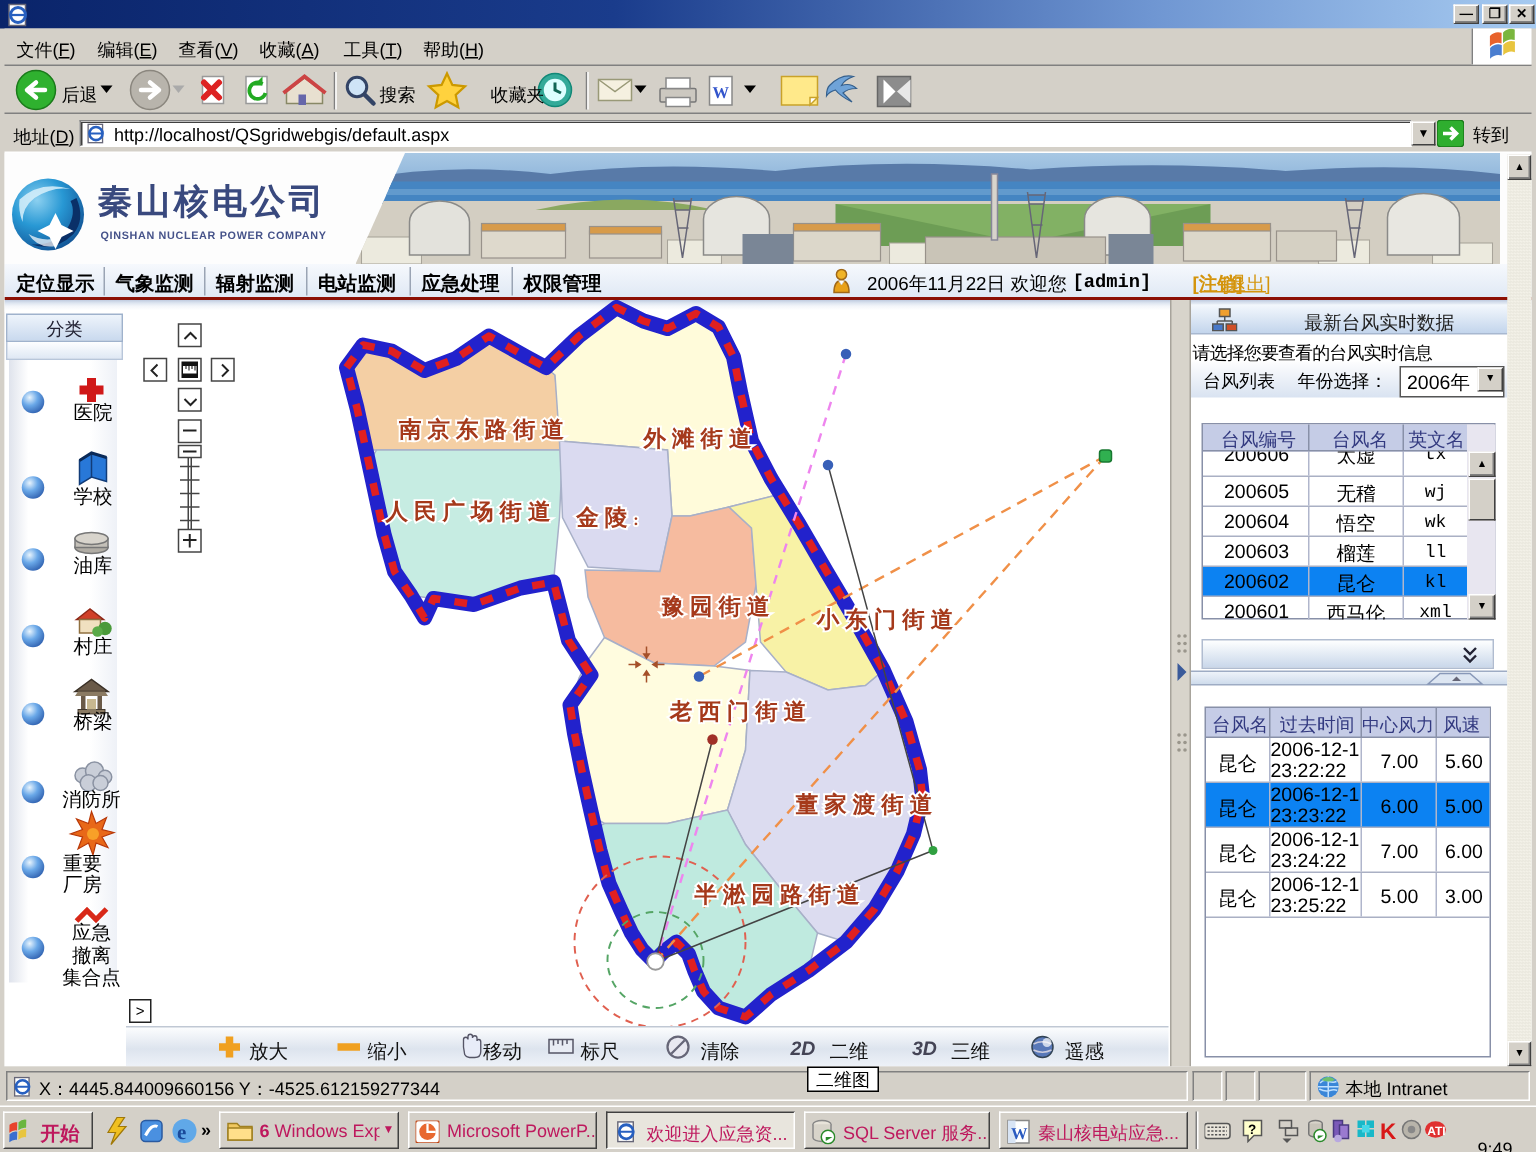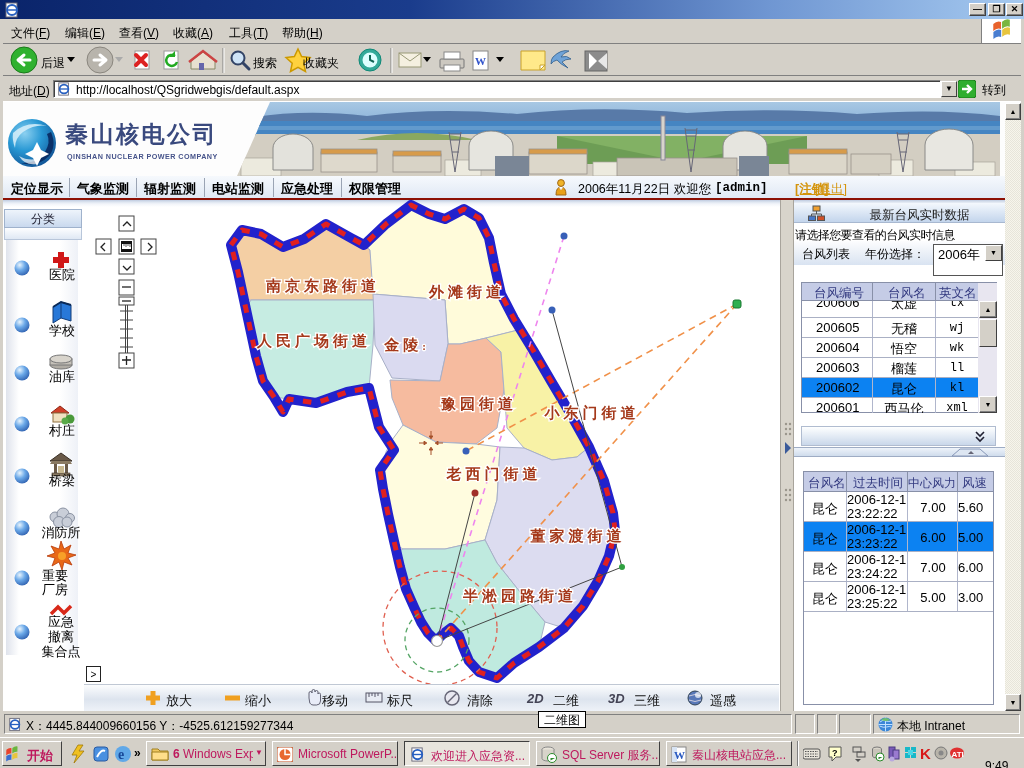--- a/index.html
+++ b/index.html
@@ -54,21 +54,21 @@
 .t1r{position:absolute;left:0;width:176px;height:20px;border-bottom:1px solid #aab0c4;background-image:linear-gradient(#b0b6cc,#b0b6cc),linear-gradient(#b0b6cc,#b0b6cc);background-size:1px 100%,1px 100%;background-position:70px 0,133px 0;background-repeat:no-repeat}
 .t1r .c1{position:absolute;left:14px;top:2px}
 .t1r .c2{position:absolute;left:71px;top:2px;width:62px;text-align:center}
 .t1r .c3{position:absolute;left:134px;top:3px;width:42px;text-align:center;font-family:"Liberation Mono",monospace;font-size:12px}
 .t1r .c1,.t1r .c2{font-size:13px}
 .t1r.sel{background-color:#0c82f2}
 .t2r{position:absolute;left:0;width:189px;height:30px;border-bottom:1px solid #aab0c4;font-size:13px;background-image:linear-gradient(#b0b6cc,#b0b6cc),linear-gradient(#b0b6cc,#b0b6cc),linear-gradient(#b0b6cc,#b0b6cc);background-size:1px 100%,1px 100%,1px 100%;background-position:42px 0,103px 0,153px 0;background-repeat:no-repeat}
 .t2r .d1{position:absolute;left:8px;top:8px}
 .t2r .d2{position:absolute;left:43px;top:1px;width:61px;line-height:14px}
 .t2r .d3{position:absolute;left:104px;top:8px;width:50px;text-align:center}
-.t2r .d4{position:absolute;left:154px;top:8px;width:36px;}
+.t2r .d4{position:absolute;left:154px;top:8px;width:36px;text-align:center}
 .t2r.sel2{background-color:#0c82f2}
 </style></head>
 <body>
 
 <div class="abs" id="titlebar">
   <svg class="abs" style="left:4px;top:2px" width="16" height="16" viewBox="0 0 16 16">
     <rect x="2" y="1" width="11" height="14" fill="#fff" stroke="#667"></rect>
     <circle cx="8" cy="8" r="5" fill="none" stroke="#2860c0" stroke-width="2"></circle>
     <path d="M3 8 h10" stroke="#2860c0" stroke-width="1.5"></path>
   </svg>
@@ -151,21 +151,21 @@
     <path d="M542 20 l-5 5 v-5 z" fill="#fff" stroke="#c9a22a"></path>
 
     <path d="M550 12 q8-8 16-6 q-6 2-8 6 q6-2 10 2 q-6 0 -9 3 l6 6 q-8-4-11-8 q-4 1-6 4 q0-5 2-7 z" fill="#6fa3d8" stroke="#345f8c" stroke-width="0.8"></path>
 
     <rect x="582" y="6" width="22" height="20" fill="#8c8c8c" stroke="#666"></rect>
     <path d="M586 8 l8 8 -8 8 z" fill="#fff"></path>
       <path d="M604 8 l-9 8 9 8 z" fill="#e8e8e8"></path>
   </svg>
   <span class="lbl" style="left:38px">后退</span>
   <span class="lbl" style="left:250px">搜索</span>
-  <span class="lbl" style="left:300px">收藏夹</span>
+  <span class="lbl" style="left:324px">收藏夹</span>
 </div>
 
 <div class="abs" id="addrbar">
   <span style="position:absolute;left:6px;top:6px">地址(<u>D</u>)</span>
   <div id="addrfield">
     <svg style="position:absolute;left:3px;top:1px" width="14" height="14" viewBox="0 0 16 16">
       <rect x="2" y="1" width="11" height="14" fill="#fff" stroke="#667"></rect>
       <circle cx="8" cy="8" r="5" fill="none" stroke="#2860c0" stroke-width="2"></circle>
       <path d="M3 8 h10" stroke="#2860c0" stroke-width="1.5"></path>
     </svg>
@@ -501,21 +501,21 @@
           <path d="M8.5 6 v3 M3.5 9 h10 M3.5 9 v2 M13.5 9 v2" stroke="#555" fill="none"></path>
           <rect x="0.5" y="11" width="7" height="4.5" fill="#4878c8" stroke="#555"></rect>
           <rect x="9.5" y="11" width="7" height="4.5" fill="#d05028" stroke="#555"></rect>
         </svg>
         <div style="position:absolute;left:40px;top:4px;width:171px;text-align:center;font-size:12.5px;color:#222">最新台风实时数据</div>
       </div>
       <div style="position:absolute;left:1px;top:27px;width:210px;font-size:12px;color:#000;letter-spacing:-0.6px;white-space:nowrap">请选择您要查看的台风实时信息</div>
       <div style="position:absolute;left:0;top:41px;width:211px;height:24px;background:linear-gradient(#fdfdfe,#d9e3f1)">
         <span style="position:absolute;left:8px;top:5px;font-size:12px">台风列表</span>
         <span style="position:absolute;left:71px;top:5px;font-size:12px">年份选择：</span>
-        <div style="position:absolute;left:139px;top:3px;width:70px;height:32px;background:#fff;border:1.5px solid #555">
+        <div style="position:absolute;left:139px;top:3px;width:70px;height:21px;background:#fff;border:1.5px solid #555">
           <span style="position:absolute;left:4px;top:1px;font-size:13px">2006年</span>
           <div style="position:absolute;right:0;top:0;width:17px;height:16px;background:#d4d0c8;border:1px solid;border-color:#fff #404040 #404040 #fff;font-size:7px;text-align:center;line-height:14px">▼</div>
         </div>
       </div>
 
       <div style="position:absolute;left:7px;top:82px;width:196px;height:131px;border:1px solid #8890a8;background:#fff">
         <div style="position:absolute;left:0;top:0;width:176px;height:18px;background:#c5cce6;border-bottom:1px solid #8890a8;color:#333a80;font-size:12.5px">
           <span style="position:absolute;left:12px;top:2px">台风编号</span>
           <span style="position:absolute;left:86px;top:2px">台风名</span>
           <span style="position:absolute;left:137px;top:2px;white-space:nowrap">英文名</span>

